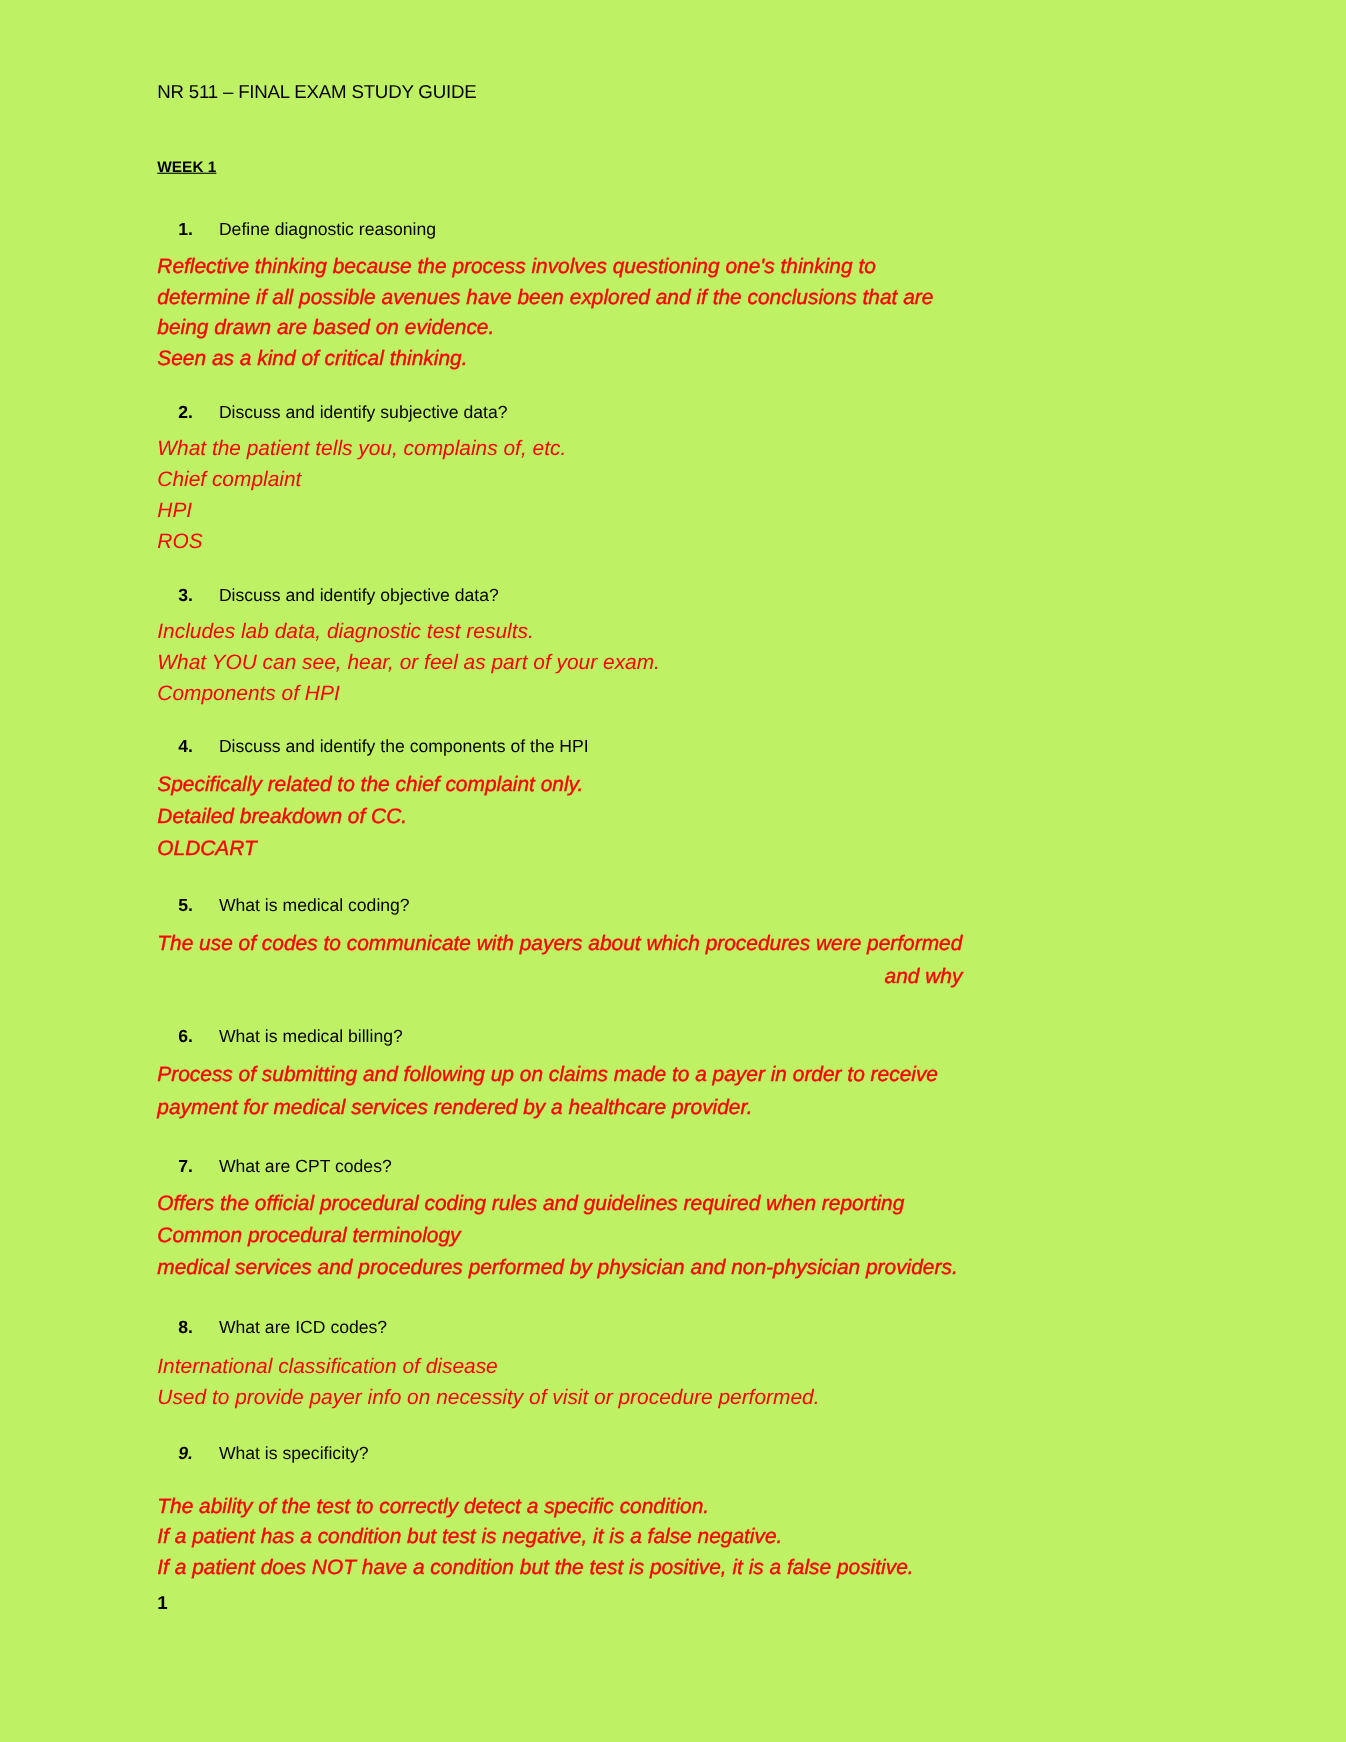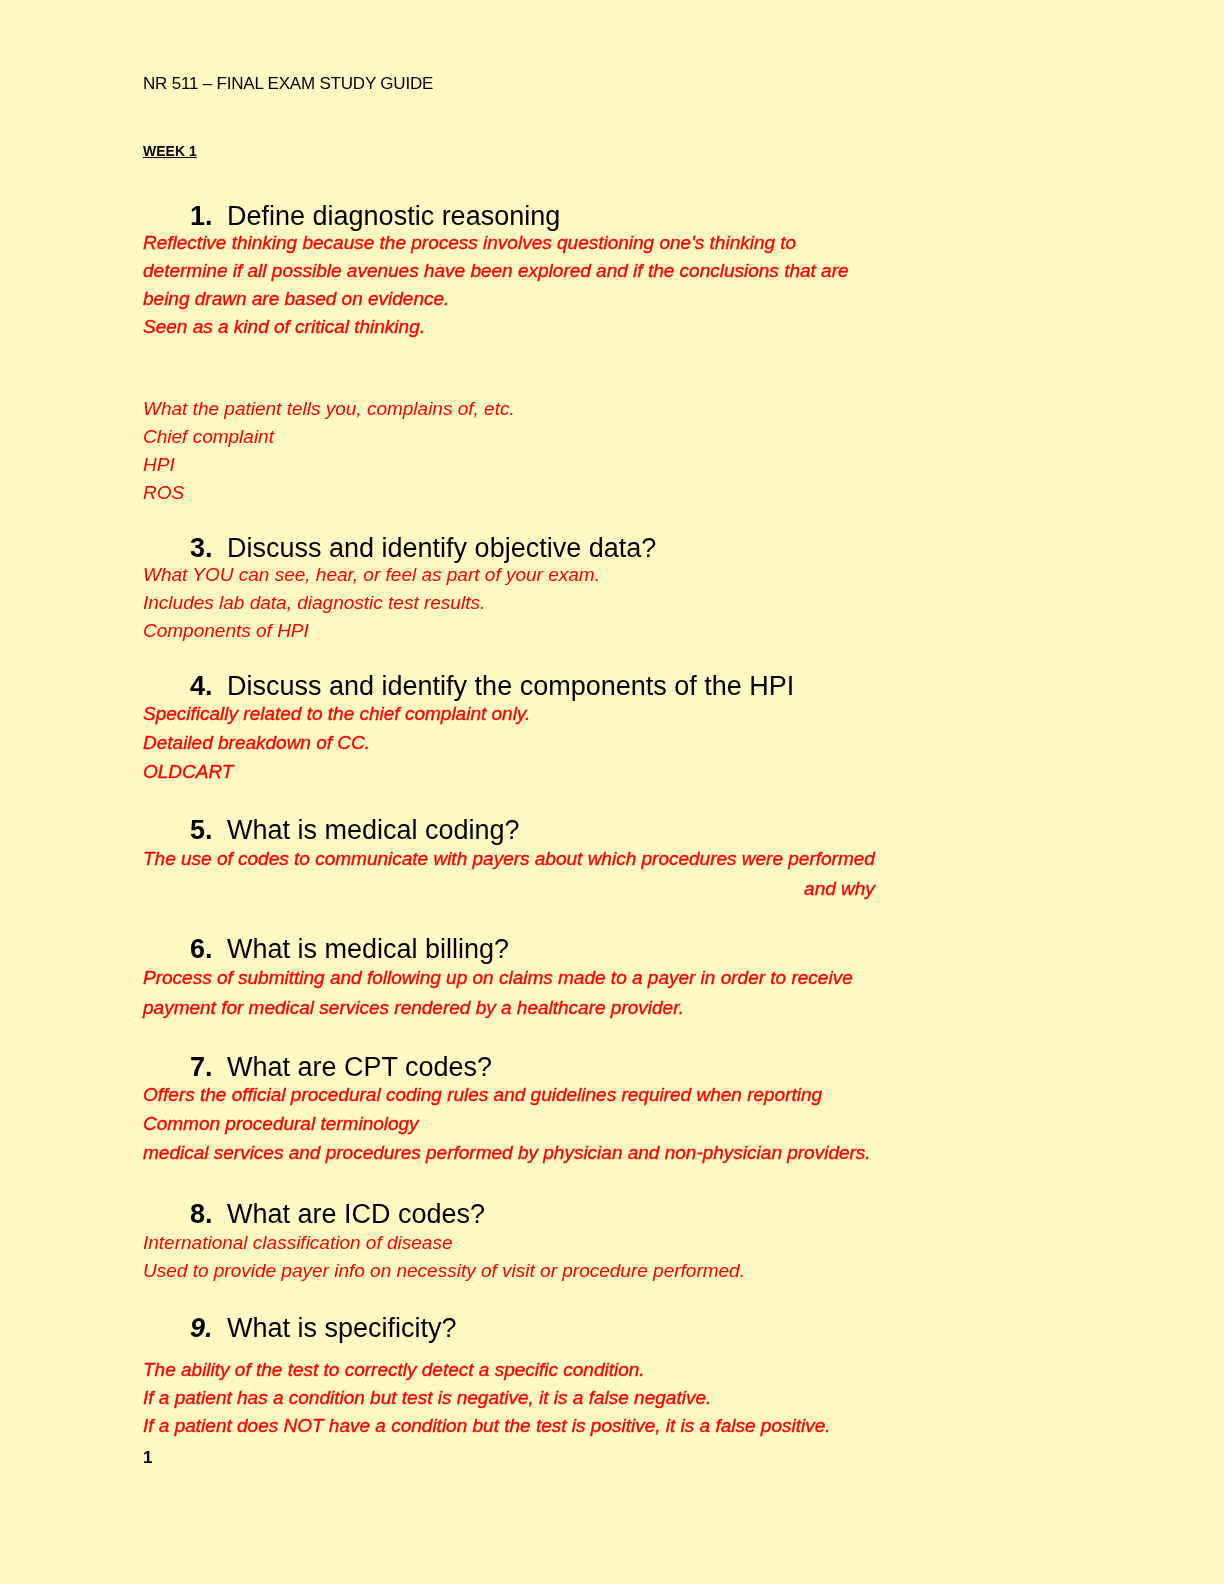--- a/index.html
+++ b/index.html
@@ -1,30 +1,30 @@
 <!DOCTYPE html>
 <html><head>
 <meta charset="utf-8">
 <style>
   html, body { margin: 0; padding: 0; background: #ffffff; }
   body { width: 1224px; height: 1584px; position: relative; overflow: hidden; }
-  .page { position: absolute; left: 0; top: 0; width: 1224px; height: 1584px; background: #fef9c3; }
+  .page { position: absolute; left: 0; top: 0; width: 1224px; height: 1584px; background: #bef264; }
   .header {
     position: absolute; left: 143px; top: 74px;
     font-family: "Liberation Sans", sans-serif; font-size: 17px; color: #000;
     letter-spacing: -0.2px;
   }
   .week {
     position: absolute; left: 143px; top: 143px;
     font-family: "Liberation Sans", sans-serif; font-size: 14px; font-weight: bold;
     text-decoration: underline; color: #000;
   }
   .q {
-    position: absolute; left: 190px;
-    font-family: "Liberation Sans", sans-serif; font-size: 27px; color: #000;
+    position: absolute; left: 162px;
+    font-family: "Liberation Sans", sans-serif; font-size: 16px; color: #000;
     white-space: nowrap;
   }
   .q .num { font-weight: bold; display: inline-block; width: 37px; }
   .q .num.italic { font-style: italic; }
   .ans {
     position: absolute; left: 143px;
     font-family: "Liberation Sans", sans-serif; font-size: 19px; font-style: italic;
     color: #ff0000; line-height: 28px; white-space: nowrap;
   }
   .ans.bold { font-weight: normal; -webkit-text-stroke: 0.35px #ff0000; }
@@ -45,33 +45,36 @@
   <div class="q" style="top:201px;">
     <span class="num">1.</span><span>Define diagnostic reasoning</span>
   </div>
   <div class="ans bold" style="top:229px;">
     <div>Reflective thinking because the process involves questioning one's thinking to</div>
     <div>determine if all possible avenues have been explored and if the conclusions that are</div>
     <div>being drawn are based on evidence.</div>
     <div>Seen as a kind of critical thinking.</div>
   </div>
 
+  <div class="q" style="top:367px;">
+    <span class="num">2.</span><span>Discuss and identify subjective data?</span>
+  </div>
   <div class="ans" style="top:395px;">
     <div>What the patient tells you, complains of, etc.</div>
     <div>Chief complaint</div>
     <div>HPI</div>
     <div>ROS</div>
   </div>
 
   <div class="q" style="top:533px;">
     <span class="num">3.</span><span>Discuss and identify objective data?</span>
   </div>
   <div class="ans" style="top:561px;">
+    <div>Includes lab data, diagnostic test results.</div>
     <div>What YOU can see, hear, or feel as part of your exam.</div>
-    <div>Includes lab data, diagnostic test results.</div>
     <div>Components of HPI</div>
   </div>
 
   <div class="q" style="top:671px;">
     <span class="num">4.</span><span>Discuss and identify the components of the HPI</span>
   </div>
   <div class="ans bold" style="top:700px;">
     <div style="height:29px">Specifically related to the chief complaint only.</div>
     <div style="height:29px">Detailed breakdown of CC.</div>
     <div>OLDCART</div>

